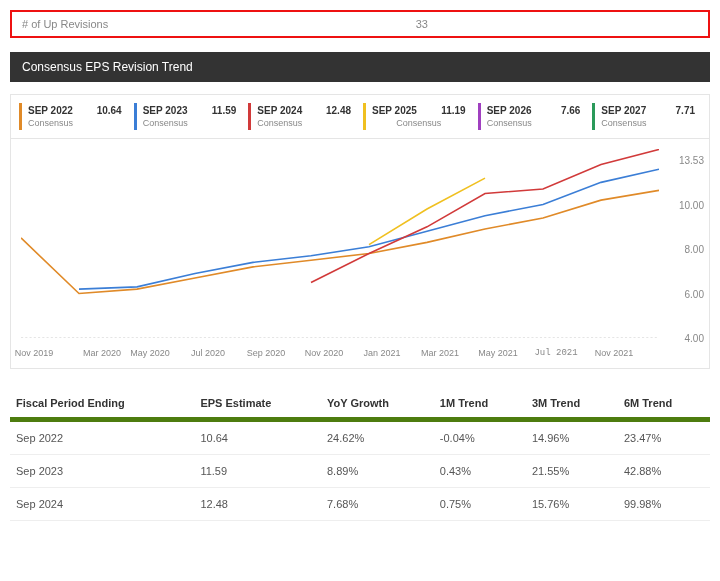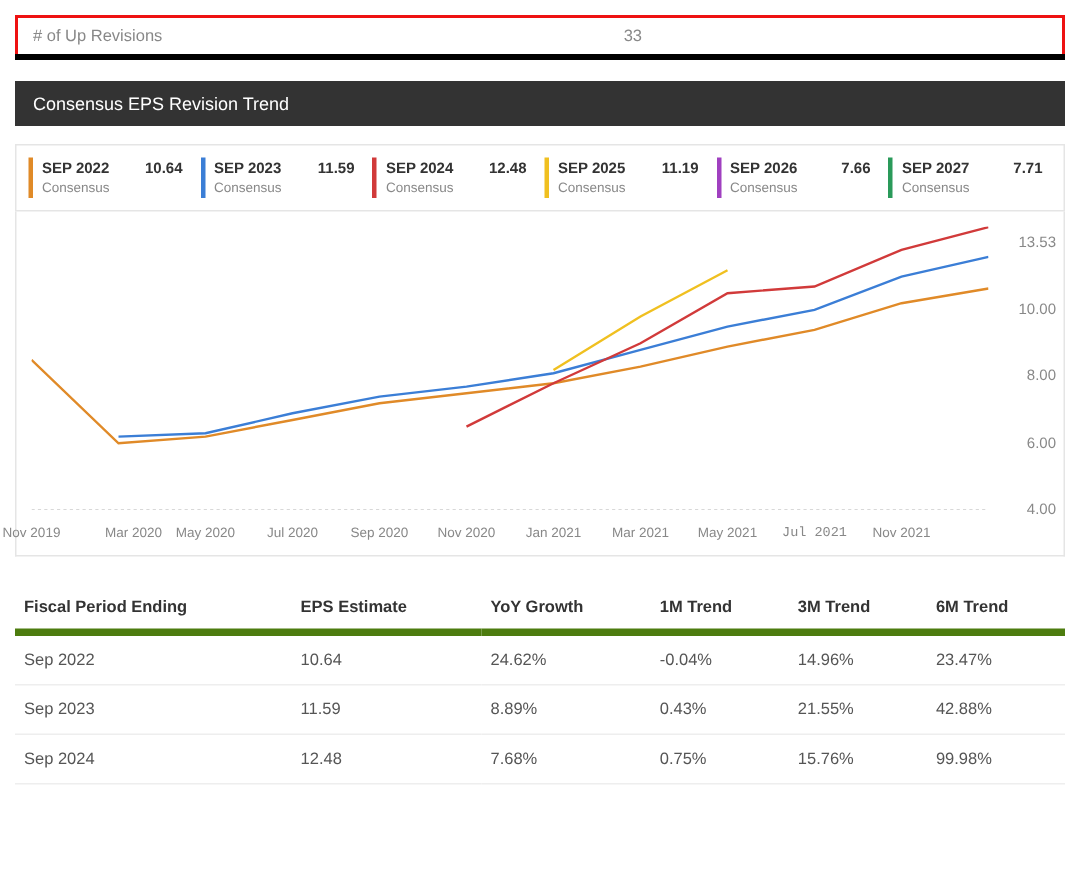--- a/index.html
+++ b/index.html
@@ -11,21 +11,21 @@
     color: #333;
     background: #fff;
     width: 720px;
   }
   .rev-table {
     width: 100%;
     border-collapse: collapse;
   }
   .rev-row td {
     padding: 6px 10px;
-    border-bottom: 4px solid #000000;
+    border-bottom: 1px solid #000000;
     color: #888;
     font-size: 11px;
   }
   .rev-row td.val { text-align: right; width: 60px; padding-right: 280px; }
   .highlight-row { border: 2px solid #e11; }
   .section-header {
     background: #333;
     color: #fff;
     padding: 8px 12px;
     font-size: 12px;
@@ -64,21 +64,21 @@
     right: 0; top: 10px; bottom: 30px;
     width: 45px;
     font-size: 10px; color: #888;
   }
   .y-tick { position: absolute; right: 5px; transform: translateY(-50%); }
   .x-ticks {
     position: absolute;
     left: 10px; right: 50px; bottom: 0; height: 25px;
     font-size: 9px; color: #888;
   }
-  .x-tick { position: absolute; top: 5px; transform: translateX(-50%); white-space: nowrap; }
+  .x-tick { position: absolute; top: 5px; transform: translateX(-50%); white-space: nowrap; margin-left: 13px; }
   svg.lines { width: 100%; height: 100%; }
   .data-table {
     width: 100%;
     border-collapse: collapse;
     margin-top: 20px;
     font-size: 11px;
   }
   .data-table th {
     text-align: left;
     padding: 8px 6px;
@@ -123,21 +123,21 @@
       </div>
       <div class="sub">Consensus</div>
     </div>
     <div class="legend-item" style="border-left-color: rgb(209, 58, 58);">
       <div class="top">
         <span class="lbl">SEP 2024</span>
         <span class="v">12.48</span>
       </div>
       <div class="sub">Consensus</div>
     </div>
-    <div class="legend-item" style="border-left-color: rgb(240, 192, 32);">
+    <div class="legend-item" style="border-left-color: rgb(240, 192, 32); text-align: center;">
       <div class="top">
         <span class="lbl">SEP 2025</span>
         <span class="v">11.19</span>
       </div>
       <div class="sub">Consensus</div>
     </div>
     <div class="legend-item" style="border-left-color: rgb(160, 64, 192);">
       <div class="top">
         <span class="lbl">SEP 2026</span>
         <span class="v">7.66</span>

